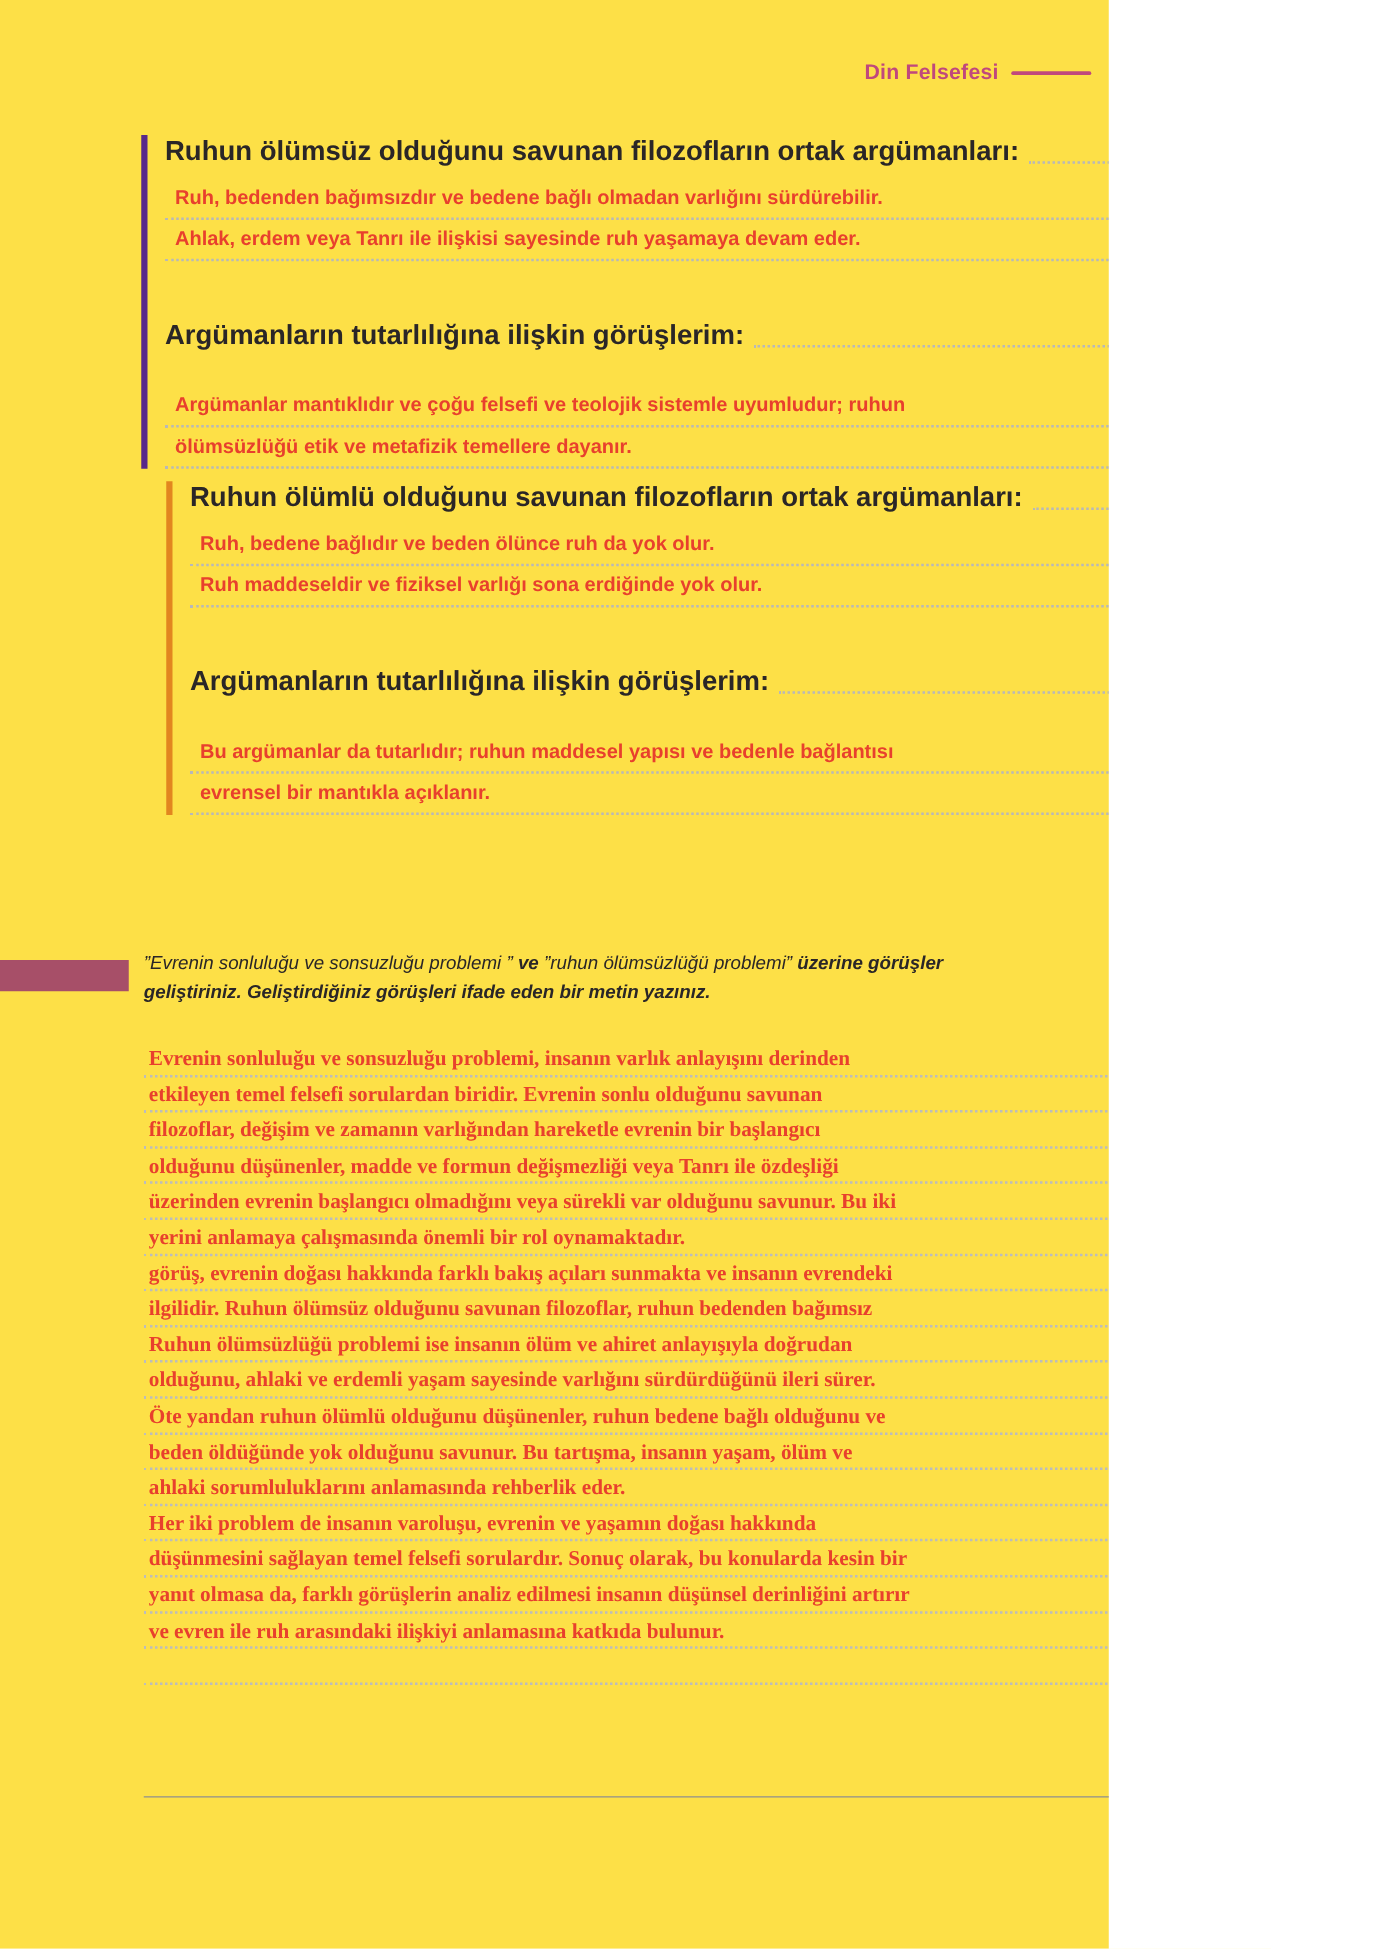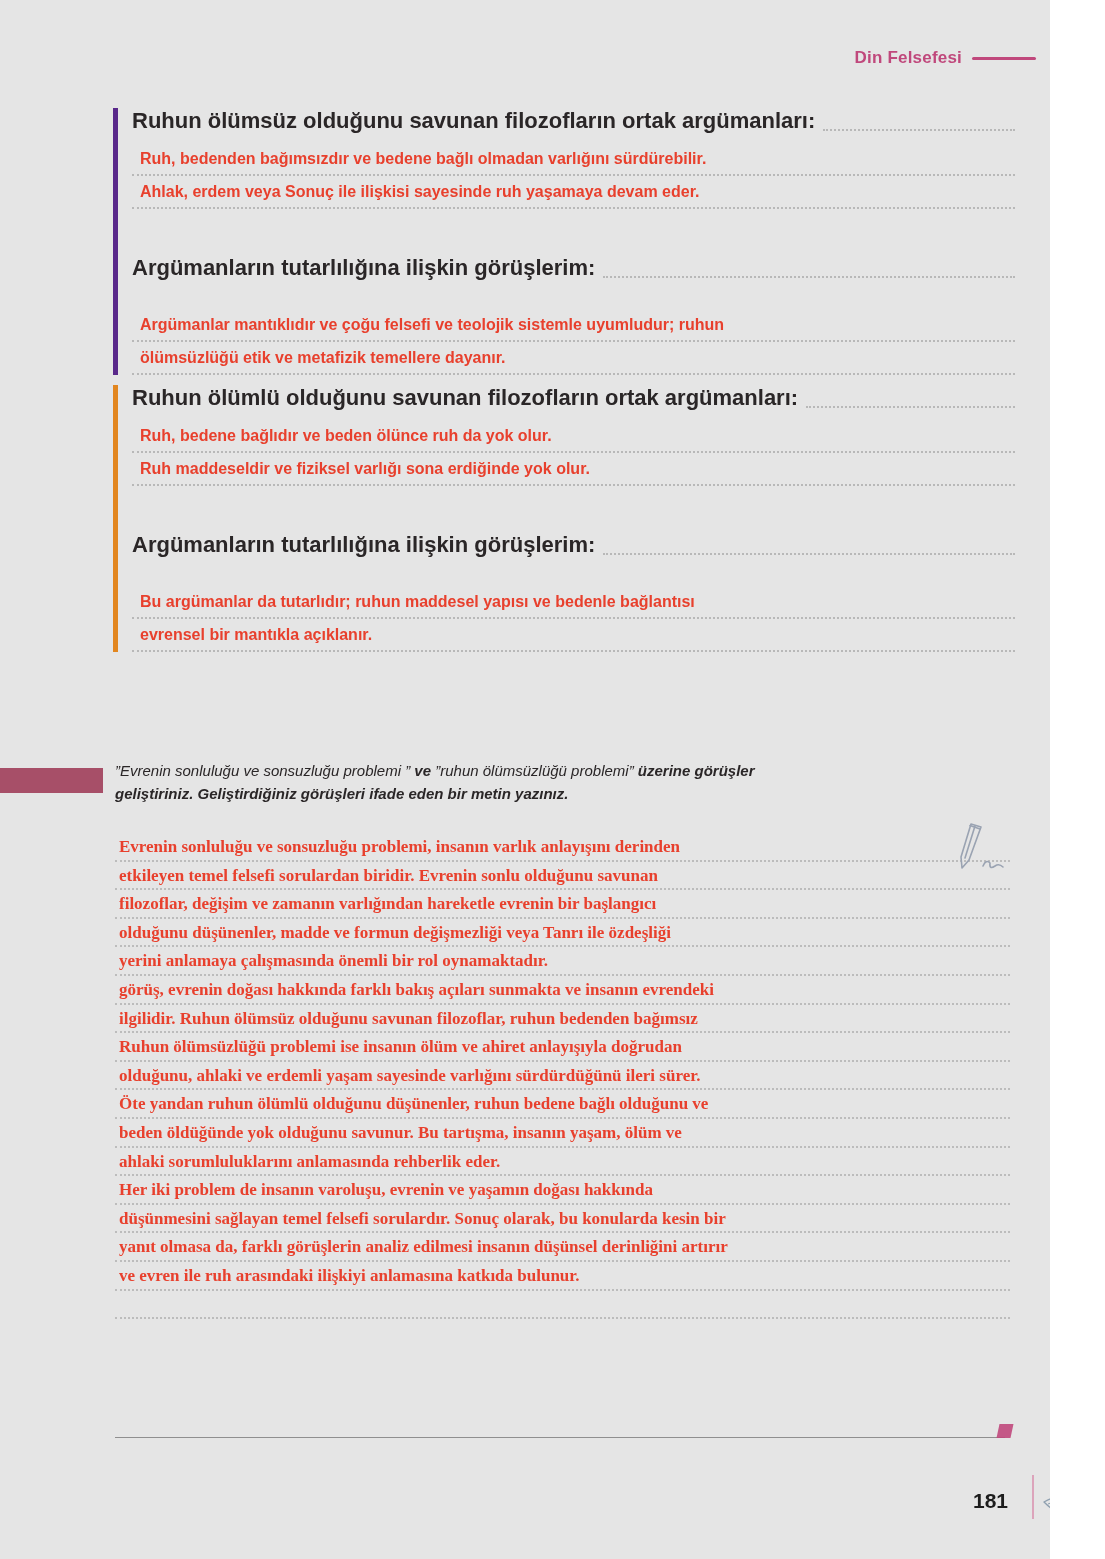--- a/index.html
+++ b/index.html
@@ -1,30 +1,30 @@
 <!DOCTYPE html>
 <html style="--header_pink: #c0487c; --purple_accent: #59288a; --orange_accent: #e2861f; --answer_red: #e8402d; --tab_maroon: #a74f68;"><head>
 <meta charset="utf-8">
 <style>
   * { margin:0; padding:0; box-sizing:border-box; }
   html,body { background:#ffffff; }
   body { font-family:"Liberation Sans", sans-serif; }
   .page {
-    position:relative; width:1050px; height:1559px; background:#e5e5e5; overflow:hidden;
+    position:relative; width:887px; height:1559px; background:#fde047; overflow:hidden;
   }
 
   
   .header { position:absolute; top:48px; right:14px; display:flex; align-items:center; gap:10px; }
   .header-title { color:var(--header_pink); font-weight:bold; font-size:17px; letter-spacing:0.2px; }
   .header-rule { width:64px; height:3px; background:var(--header_pink); border-radius:2px; }
 
   
   .qa-block { position:absolute; left:113px; width:902px; padding-left:14px; }
   .qa-block.purple-accent { top:108px; border-left:5px solid var(--purple_accent); }
-  .qa-block.orange-accent { top:385px; border-left:5px solid var(--orange_accent); }
+  .qa-block.orange-accent { top:385px; border-left:5px solid var(--orange_accent);margin-left:20px; }
   .prompt-row { display:flex; align-items:flex-end; font-size:22px; font-weight:bold; color:#2a2627; }
   .prompt-row .prompt-text { white-space:nowrap; padding-bottom:2px; }
   .dotted-filler { flex:1; border-bottom:2px dotted #b8b8b8; margin-left:8px; margin-bottom:5px; }
   .prompt-row.spaced { margin-top:46px; }
   .answer-lines { margin-top:7px; }
   .answer-lines.gap-lg { margin-top:26px; }
   .answer-line {
     height:33px; line-height:32px; border-bottom:2px dotted #b8b8b8;
     font-size:16px; font-weight:bold; color:var(--answer_red);
     white-space:nowrap; padding-left:8px; overflow:hidden;
@@ -66,21 +66,21 @@
       <span class="prompt-text">Ruhun ölümsüz olduğunu savunan filozofların ortak argümanları:</span>
       <span class="dotted-filler"></span>
     </div>
     <div class="answer-lines">
 
         <div class="answer-line">
           <span class="answer-text">Ruh, bedenden bağımsızdır ve bedene bağlı olmadan varlığını sürdürebilir.</span>
         </div>
 
         <div class="answer-line">
-          <span class="answer-text">Ahlak, erdem veya Sonuç ile ilişkisi sayesinde ruh yaşamaya devam eder.</span>
+          <span class="answer-text">Ahlak, erdem veya Tanrı ile ilişkisi sayesinde ruh yaşamaya devam eder.</span>
         </div>
       </div>
     <div class="prompt-row spaced">
       <span class="prompt-text">Argümanların tutarlılığına ilişkin görüşlerim:</span>
       <span class="dotted-filler"></span>
     </div>
     <div class="answer-lines gap-lg">
 
         <div class="answer-line">
           <span class="answer-text">Argümanlar mantıklıdır ve çoğu felsefi ve teolojik sistemle uyumludur; ruhun</span>
@@ -159,20 +159,23 @@
 
         <div class="essay-line">
           <span class="answer-text">filozoflar, değişim ve zamanın varlığından hareketle evrenin bir başlangıcı</span>
         </div>
 
 
         <div class="essay-line">
           <span class="answer-text">olduğunu düşünenler, madde ve formun değişmezliği veya Tanrı ile özdeşliği</span>
         </div>
 
+        <div class="essay-line">
+          <span class="answer-text">üzerinden evrenin başlangıcı olmadığını veya sürekli var olduğunu savunur. Bu iki</span>
+        </div>
 
         <div class="essay-line">
           <span class="answer-text">yerini anlamaya çalışmasında önemli bir rol oynamaktadır.</span>
         </div>
 
         <div class="essay-line">
           <span class="answer-text">görüş, evrenin doğası hakkında farklı bakış açıları sunmakta ve insanın evrendeki</span>
         </div>
 
         <div class="essay-line">

